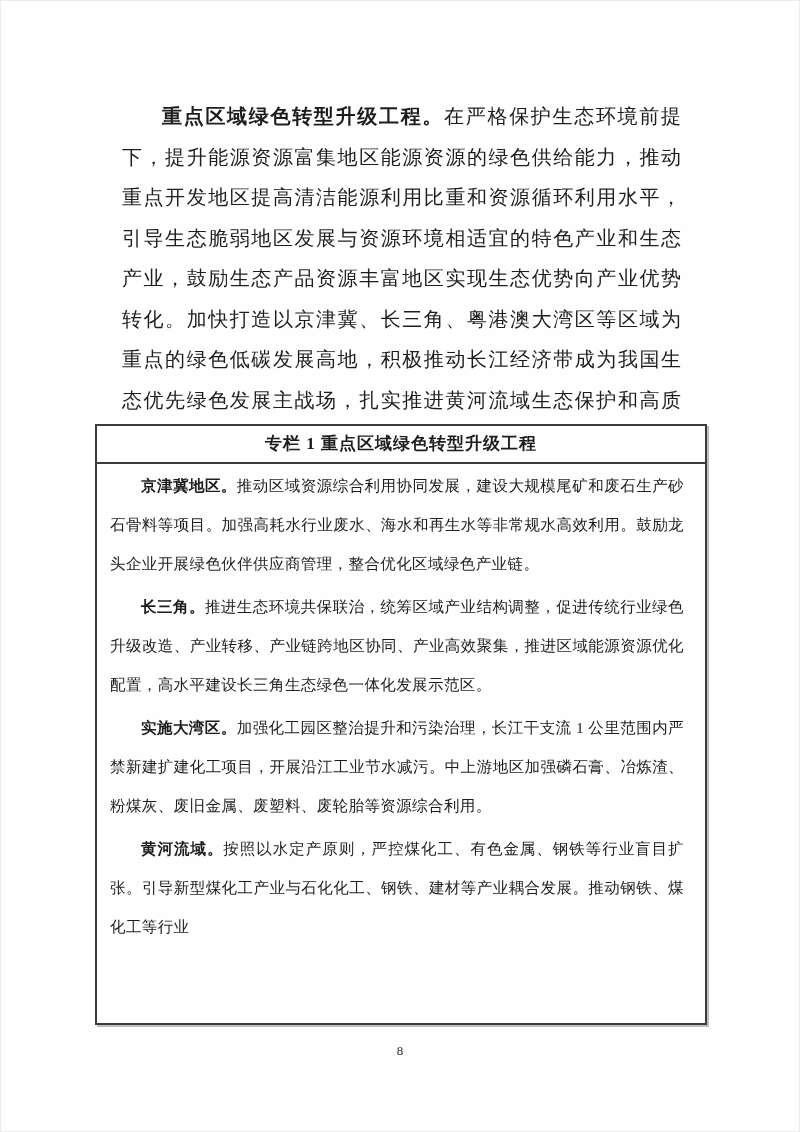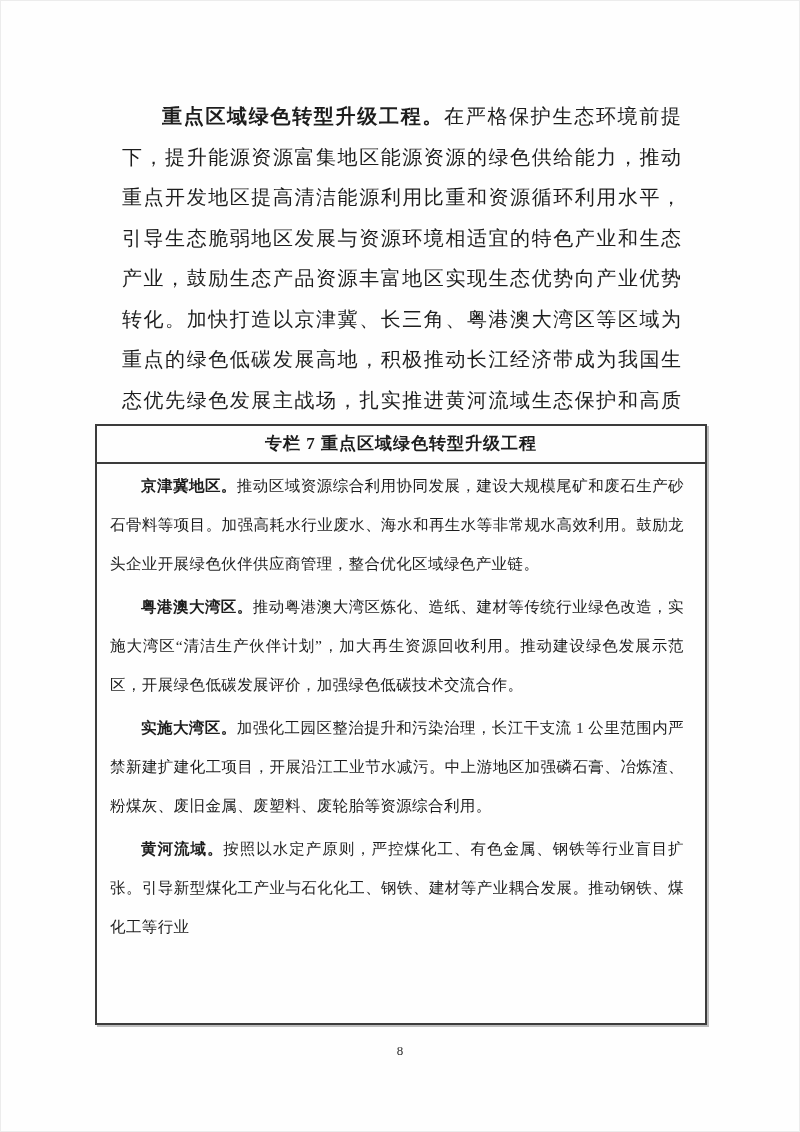--- a/index.html
+++ b/index.html
@@ -72,24 +72,24 @@
   }
 </style>
 </head>
 <body>
 
 <div class="page">
 
   <p class="main-para"><span class="bold-lead">重点区域绿色转型升级工程。</span><span>在严格保护生态环境前提下，提升能源资源富集地区能源资源的绿色供给能力，推动重点开发地区提高清洁能源利用比重和资源循环利用水平，引导生态脆弱地区发展与资源环境相适宜的特色产业和生态产业，鼓励生态产品资源丰富地区实现生态优势向产业优势转化。加快打造以京津冀、长三角、粤港澳大湾区等区域为重点的绿色低碳发展高地，积极推动长江经济带成为我国生态优先绿色发展主战场，扎实推进黄河流域生态保护和高质量发展。</span></p>
 
   <div class="callout-box">
-    <div class="box-title">专栏 7  重点区域绿色转型升级工程</div>
+    <div class="box-title">专栏 1  重点区域绿色转型升级工程</div>
     <div class="box-body">
       <p><span class="bold-lead">京津冀地区。</span><span>推动区域资源综合利用协同发展，建设大规模尾矿和废石生产砂石骨料等项目。加强高耗水行业废水、海水和再生水等非常规水高效利用。鼓励龙头企业开展绿色伙伴供应商管理，整合优化区域绿色产业链。</span></p>
-      <p><span class="bold-lead">粤港澳大湾区。</span><span>推动粤港澳大湾区炼化、造纸、建材等传统行业绿色改造，实施大湾区“清洁生产伙伴计划”，加大再生资源回收利用。推动建设绿色发展示范区，开展绿色低碳发展评价，加强绿色低碳技术交流合作。</span></p>
+      <p><span class="bold-lead">长三角。</span><span>推进生态环境共保联治，统筹区域产业结构调整，促进传统行业绿色升级改造、产业转移、产业链跨地区协同、产业高效聚集，推进区域能源资源优化配置，高水平建设长三角生态绿色一体化发展示范区。</span></p>
       <p><span class="bold-lead">实施大湾区。</span><span>加强化工园区整治提升和污染治理，长江干支流 1 公里范围内严禁新建扩建化工项目，开展沿江工业节水减污。中上游地区加强磷石膏、冶炼渣、粉煤灰、废旧金属、废塑料、废轮胎等资源综合利用。</span></p>
       <p><span class="bold-lead">黄河流域。</span><span>按照以水定产原则，严控煤化工、有色金属、钢铁等行业盲目扩张。引导新型煤化工产业与石化化工、钢铁、建材等产业耦合发展。推动钢铁、煤化工等行业</span></p>
     </div>
   </div>
 
   <div class="page-number">8</div>
 
 </div>
 
 </body></html>

